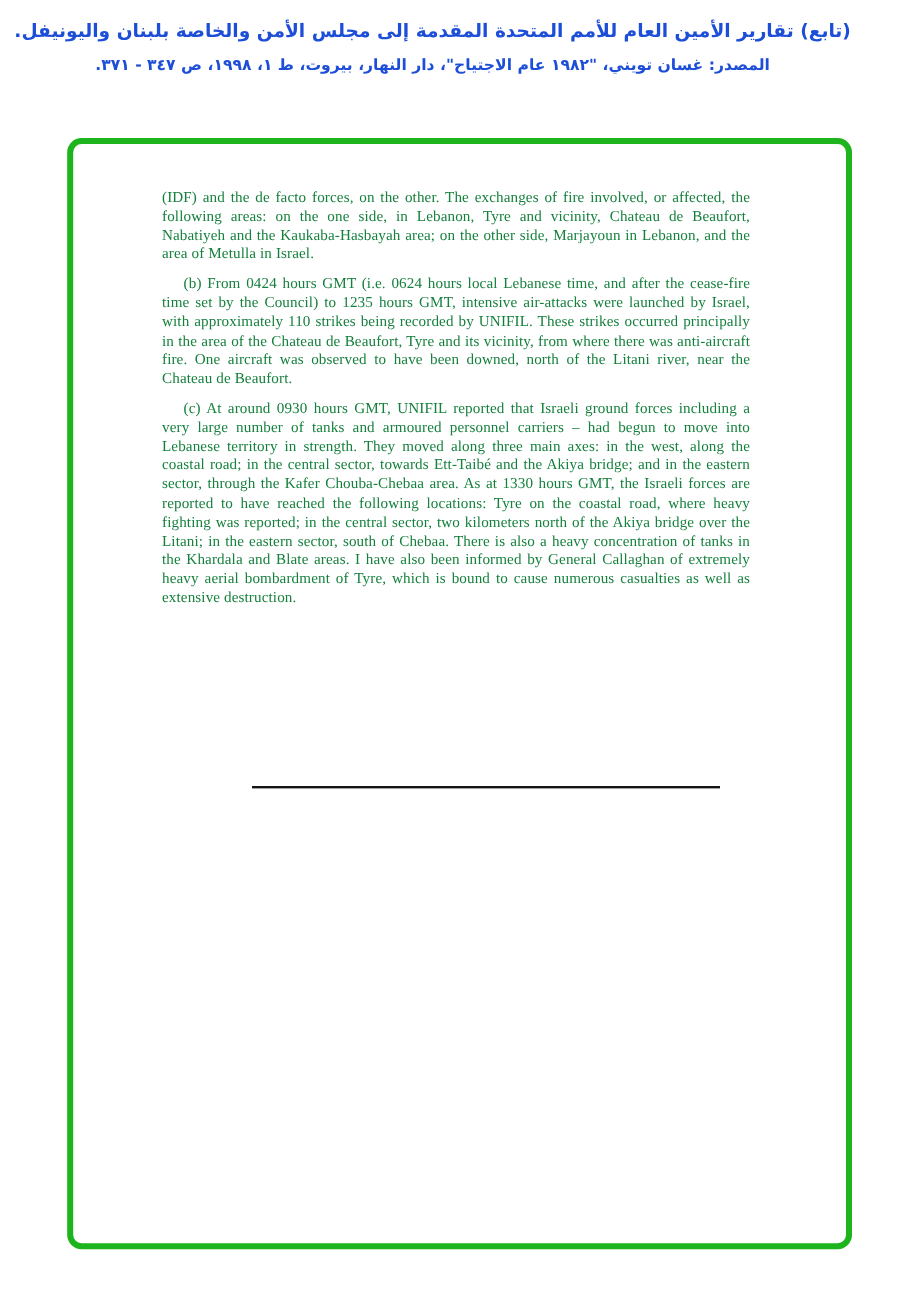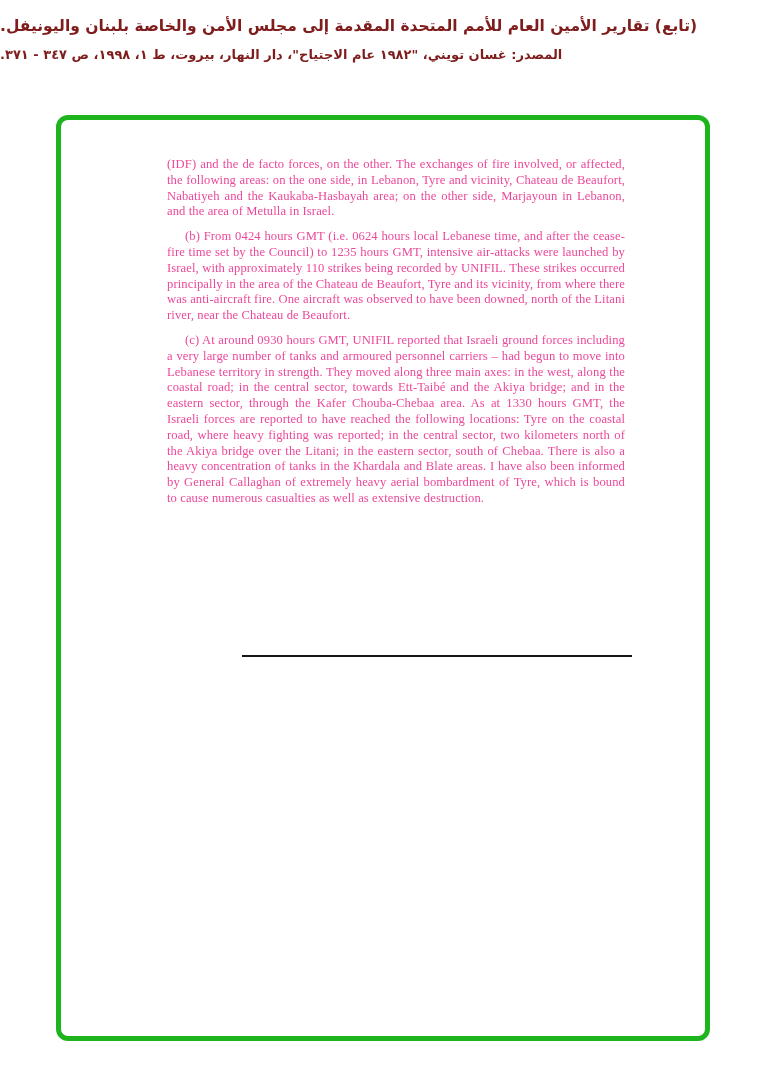--- a/index.html
+++ b/index.html
@@ -14,23 +14,23 @@
     position: relative;
     width: 758px;
     height: 1078px;
     background: #ffffff;
   }
   .arabic-header {
     position: absolute;
     top: 14px;
     left: 0;
     width: 721px;
-    text-align: left;
+    text-align: center;
     direction: rtl;
-    color: #7f1d1d;
+    color: #1d4ed8;
     font-family: "DejaVu Sans", "Liberation Sans", sans-serif;
   }
   .arabic-header .line1 {
     font-size: 15.5px;
     font-weight: bold;
     line-height: 24px;
   }
   .arabic-header .line2 {
     font-size: 13px;
     font-weight: bold;
@@ -42,26 +42,25 @@
     left: 56px;
     top: 115px;
     width: 654px;
     height: 926px;
     border: 5px solid #1db41d;
     border-radius: 12px;
     background: #ffffff;
   }
   .doc-content {
     padding: 37px 80px 0 74px;
-    color: #ec4899;
+    color: #15803d;
     font-size: 12.6px;
     line-height: 15.8px;
     text-align: justify;
     letter-spacing: 0.1px;
-    margin-left: 32px;
   }
   .doc-content p {
     margin-bottom: 9px;
   }
   .doc-content p.indented {
     text-indent: 18px;
   }
   .scan-line {
     margin-top: 148px;
     margin-left: 75px;

